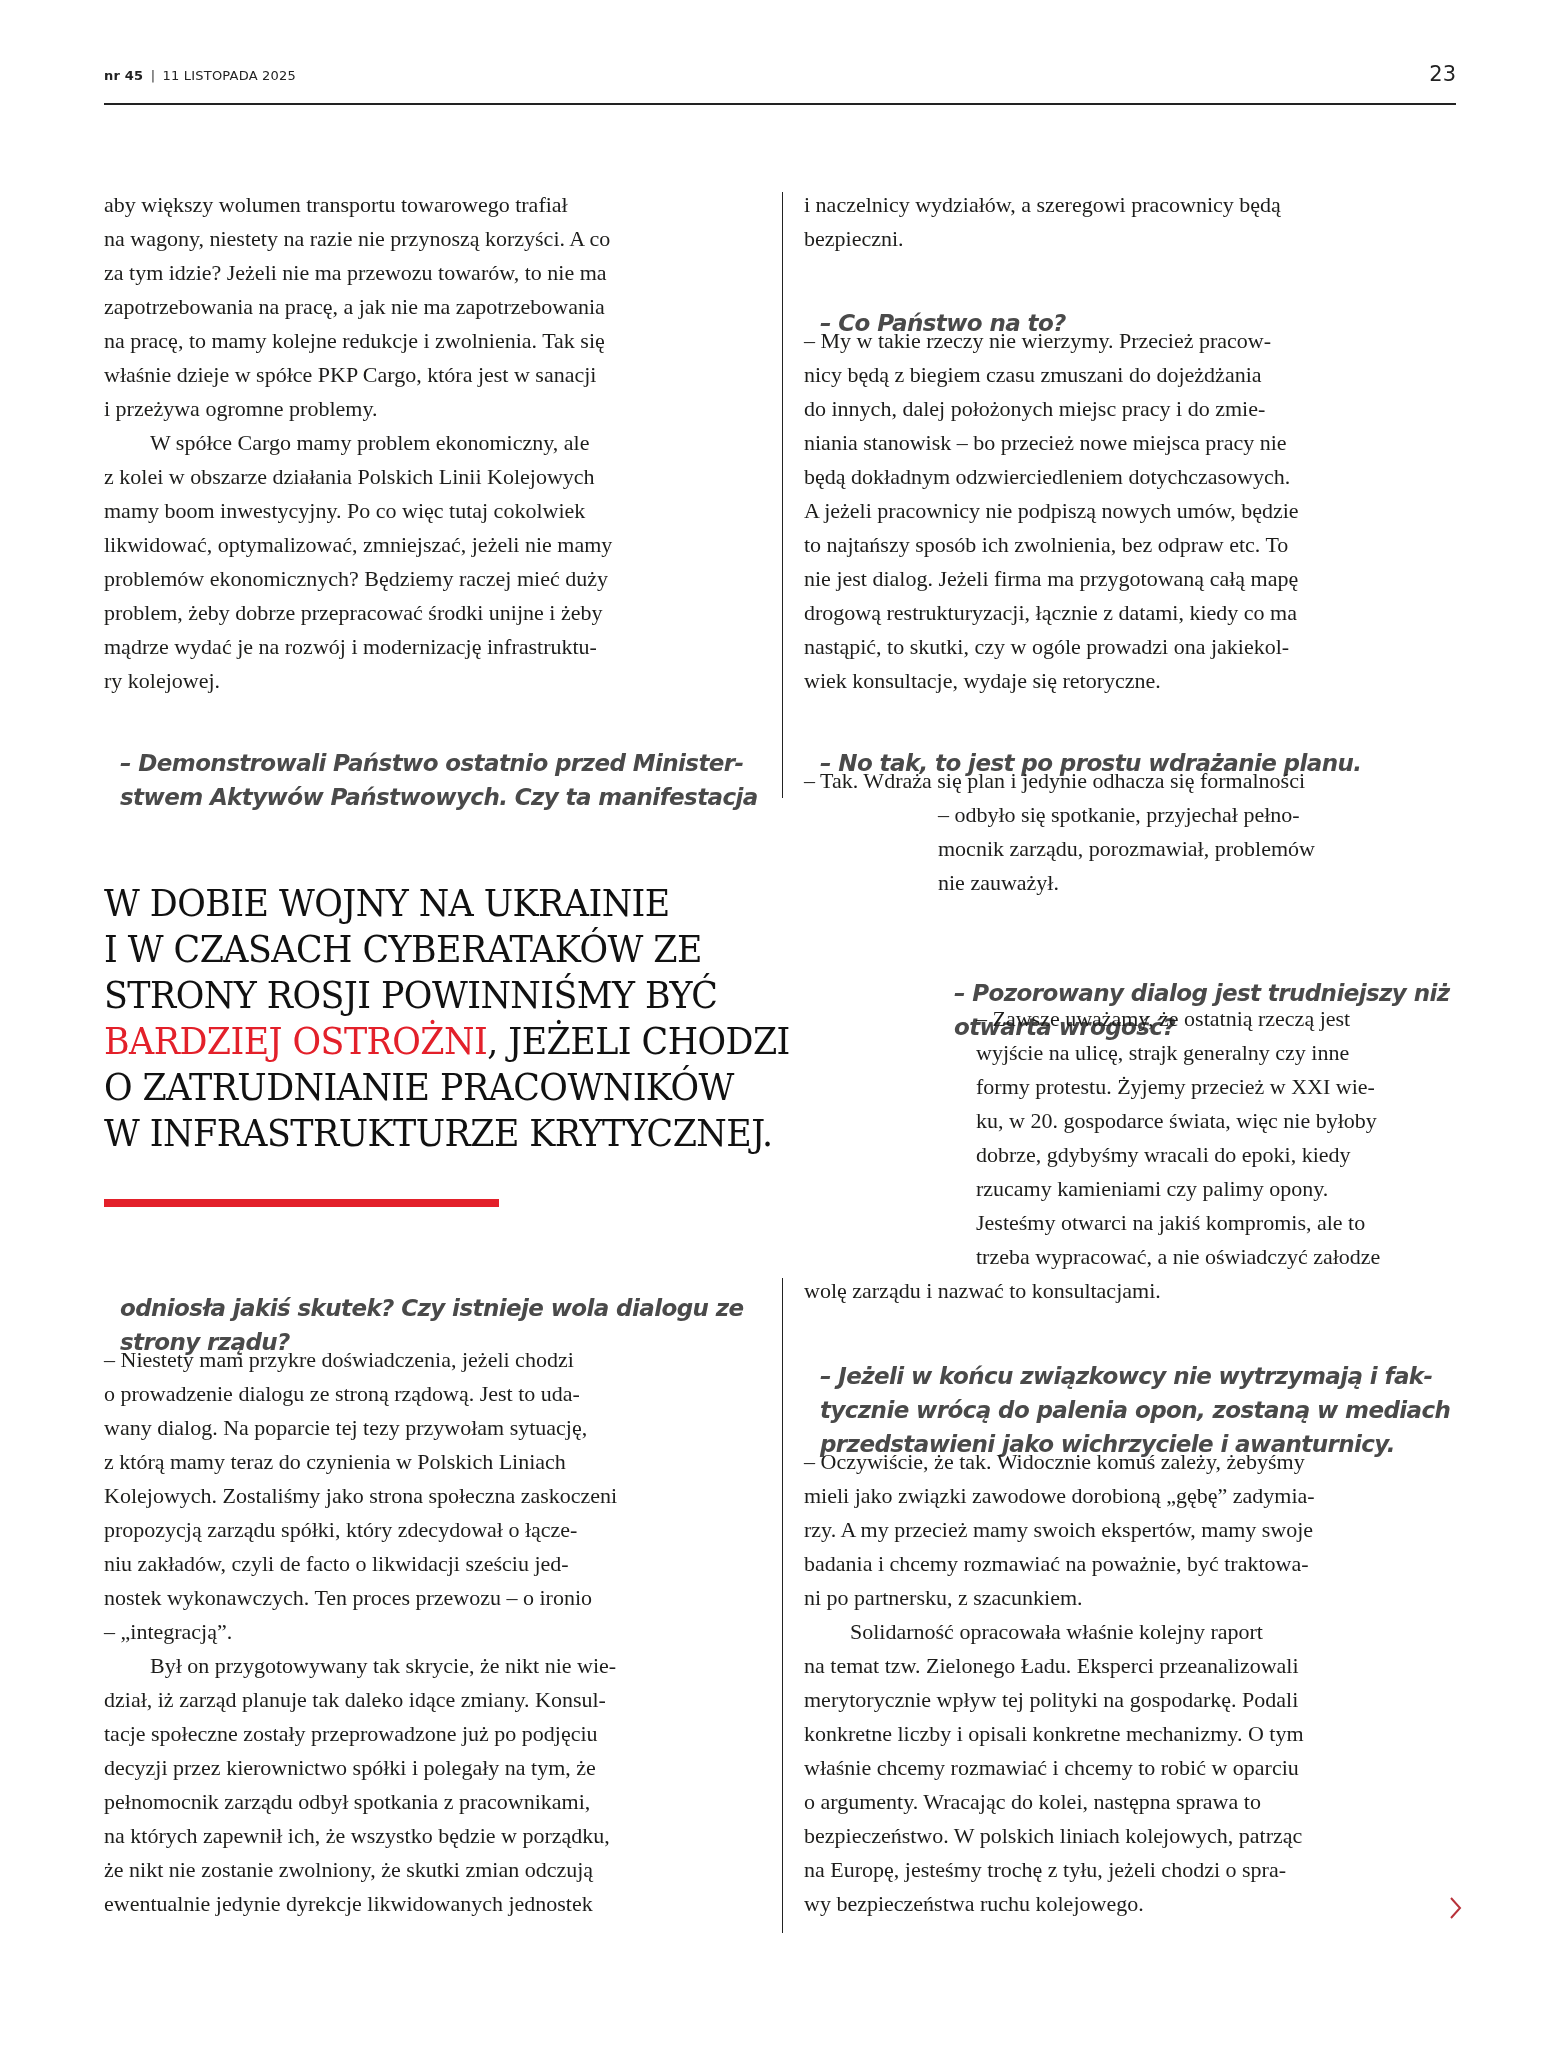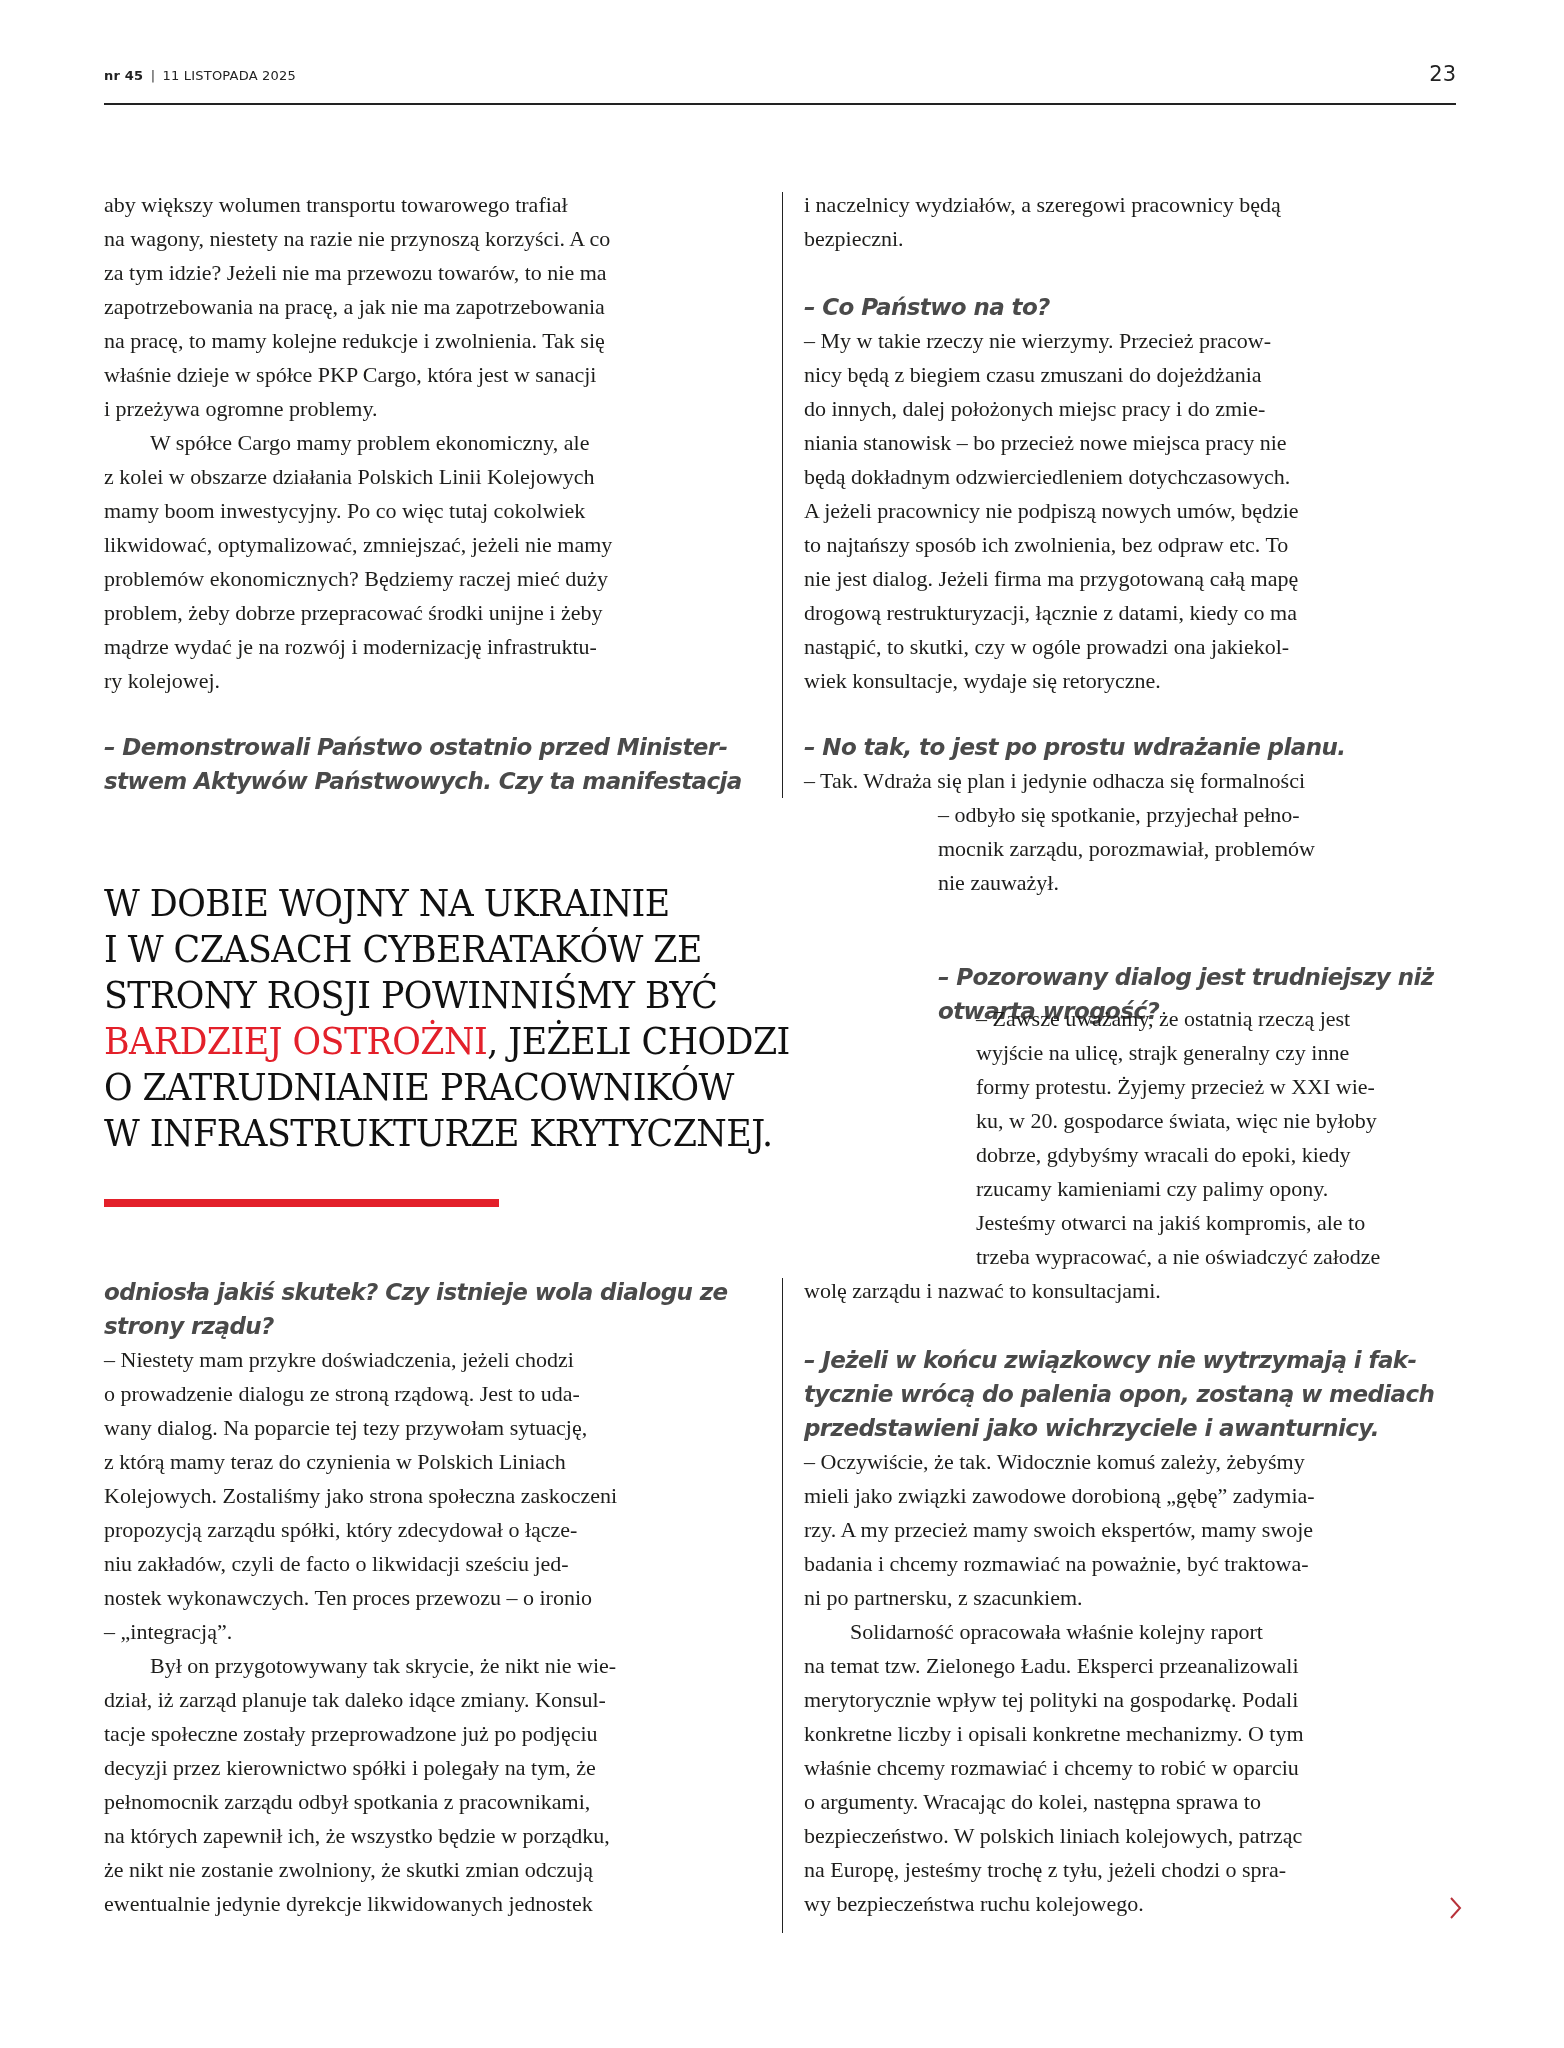--- a/index.html
+++ b/index.html
@@ -30,21 +30,21 @@
 
     .question {
       position: absolute;
       font-family: "DejaVu Sans", sans-serif;
       font-style: italic;
       font-weight: bold;
       font-size: 23px;
       line-height: 34px;
       color: #4a4a4a;
       letter-spacing: -0.6px;
-      margin: 0;
+      margin: 16px;
     }
 
     .pullquote {
       position: absolute; left: 104px; top: 880px; width: 800px;
       font-family: "DejaVu Serif", serif;
       font-size: 37.5px;
       line-height: 46px;
       color: #111;
       letter-spacing: -0.6px;
       transform: scaleX(0.93);

